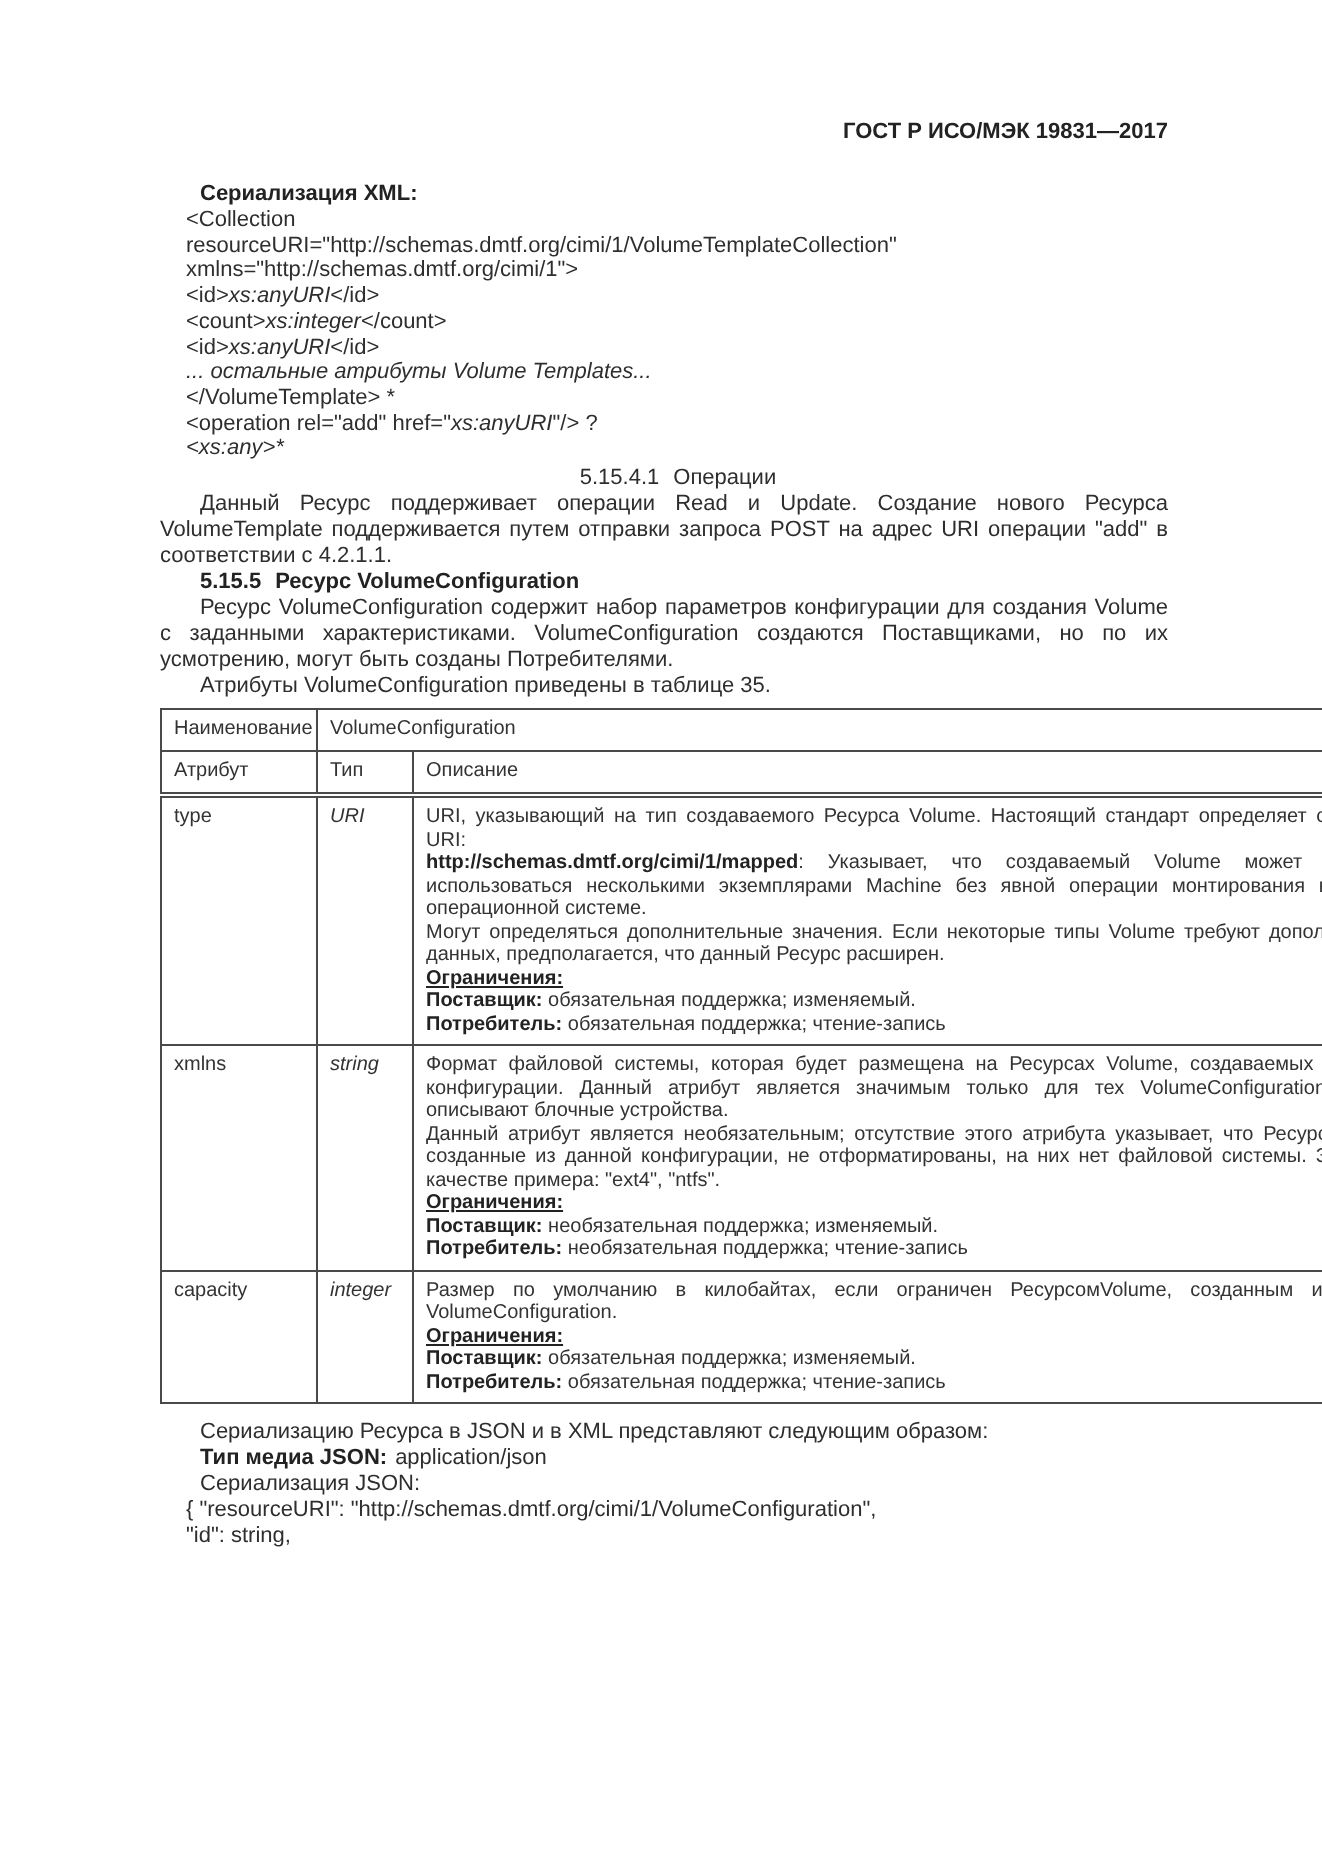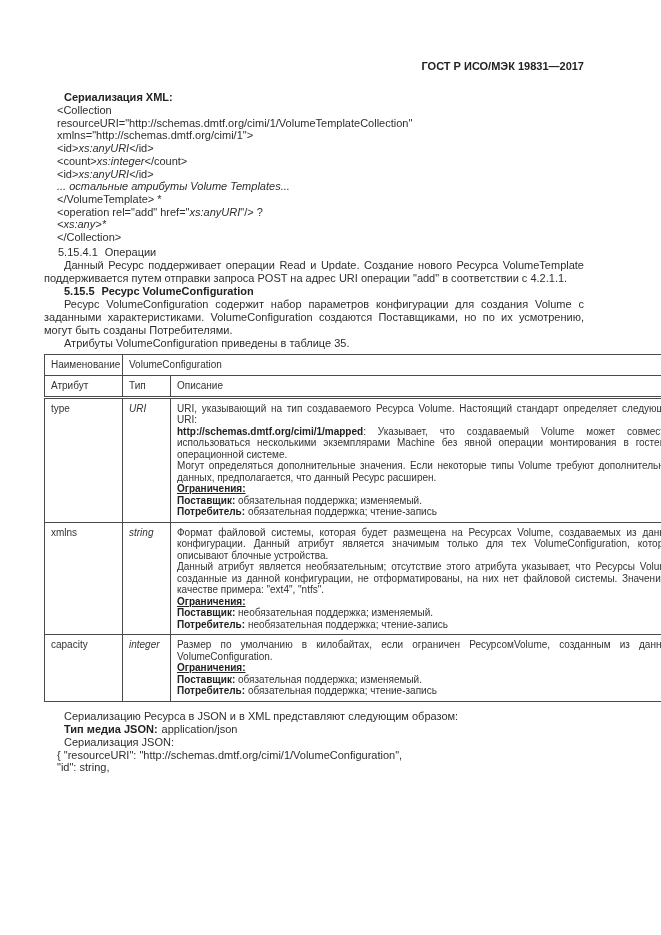--- a/index.html
+++ b/index.html
@@ -1,32 +1,32 @@
 <!DOCTYPE html>
 <html lang="ru"><head>
 <meta charset="utf-8">
 <style>
   html,body{margin:0;padding:0;}
   body{
     width:661px;height:935px;background:#ffffff;
     font-family:"Liberation Sans","DejaVu Sans",sans-serif;
     color:#2e2e2e;position:relative;overflow:hidden;
   }
-  .page{position:absolute;inset:0;}
+  .page{position:absolute;inset:0;padding-left:36px;}
   .content{margin-left:44px;margin-right:77px;}
   .doc-header{
     margin-top:60px;text-align:right;font-weight:bold;
     font-size:11px;line-height:13px;color:#222;
   }
   .xml-heading{margin-top:18px;margin-left:20px;font-weight:bold;font-size:11px;line-height:13px;color:#222;}
   .code-block{margin-left:13px;}
   .code-line{font-size:11px;line-height:12.7px;white-space:nowrap;}
   .sec-heading{font-size:11px;line-height:13px;}
   .sec-heading .num{margin-right:7px;}
-  .h-operations{margin-top:2px;margin-left:14px;}
+  .h-operations{margin-top:2px;margin-left:14px;text-align:center;}
   .h-resource{margin-top:0;margin-left:20px;font-weight:bold;color:#222;}
   .para{margin:0;font-size:11px;line-height:13px;text-align:justify;text-indent:20px;}
   .table-caption{margin-top:24px;font-size:10px;line-height:12px;color:#333;}
   .cap-word{letter-spacing:2.5px;}
   .cap-rest{margin-left:8px;letter-spacing:0.2px;}
   table.t35{
     margin-top:4px;border-collapse:collapse;width:639px;table-layout:fixed;
   }
   table.t35 td{
     border:1px solid #4a4a4a;vertical-align:top;
@@ -64,21 +64,20 @@
         <div class="code-line"><span>&lt;Collection</span></div>
         <div class="code-line"><span>resourceURI="http://schemas.dmtf.org/cimi/1/VolumeTemplateCollection"</span></div>
         <div class="code-line"><span>xmlns="http://schemas.dmtf.org/cimi/1"&gt;</span></div>
         <div class="code-line"><span>&lt;id&gt;</span><span class="i">xs:anyURI</span><span>&lt;/id&gt;</span></div>
         <div class="code-line"><span>&lt;count&gt;</span><span class="i">xs:integer</span><span>&lt;/count&gt;</span></div>
         <div class="code-line"><span>&lt;id&gt;</span><span class="i">xs:anyURI</span><span>&lt;/id&gt;</span></div>
         <div class="code-line"><span class="i">... остальные атрибуты Volume Templates...</span></div>
         <div class="code-line"><span>&lt;/VolumeTemplate&gt; *</span></div>
         <div class="code-line"><span>&lt;operation rel="add" href="</span><span class="i">xs:anyURI</span><span>"/&gt; ?</span></div>
         <div class="code-line"><span class="i">&lt;xs:any&gt;*</span></div>
-        <div class="code-line"><span>&lt;/Collection&gt;</span></div>
       </div>
 
     <div class="sec-heading h-operations">
       <span class="num">5.15.4.1</span><span class="sec-title">Операции</span>
     </div>
 
     <p class="para">Данный Ресурс поддерживает операции Read и Update. Создание нового Ресурса VolumeTemplate поддерживается путем отправки запроса POST на адрес URI операции "add" в соответствии с 4.2.1.1.</p>
 
     <div class="sec-heading h-resource">
       <span class="num">5.15.5</span><span class="sec-title">Ресурс VolumeConfiguration</span>

